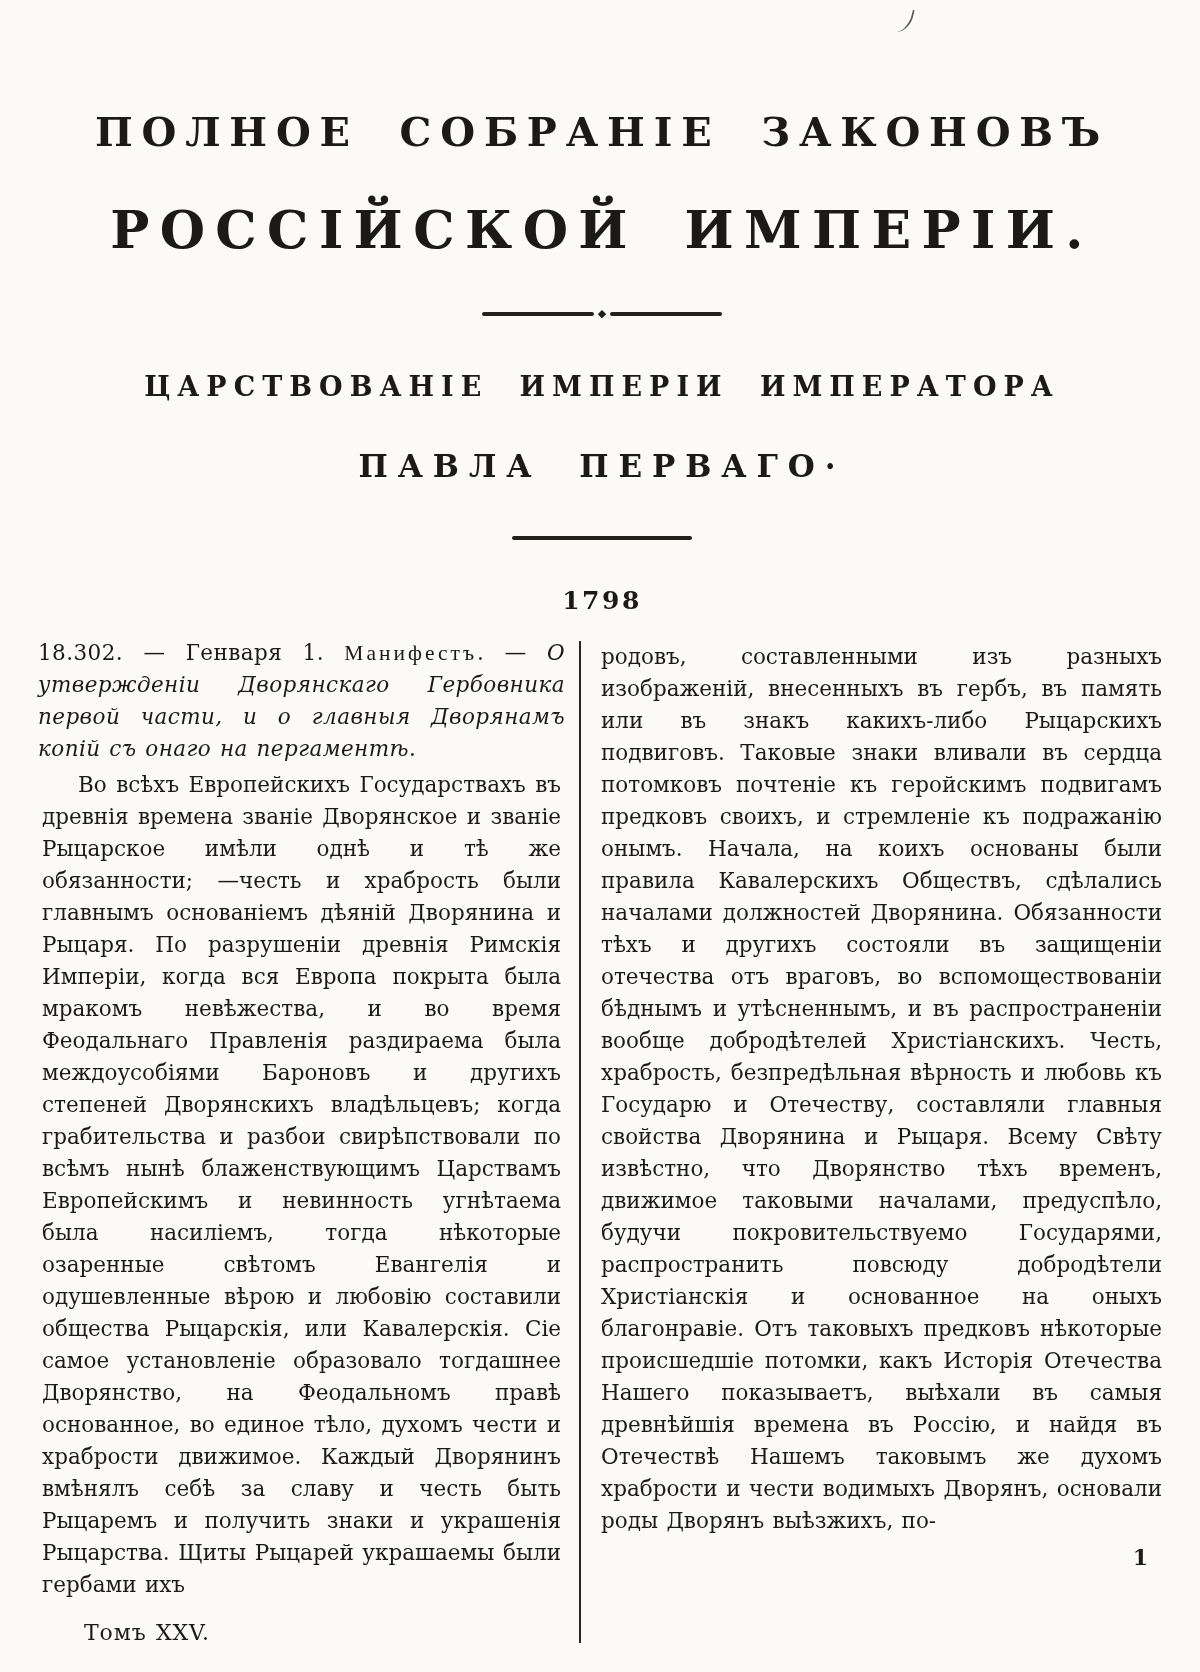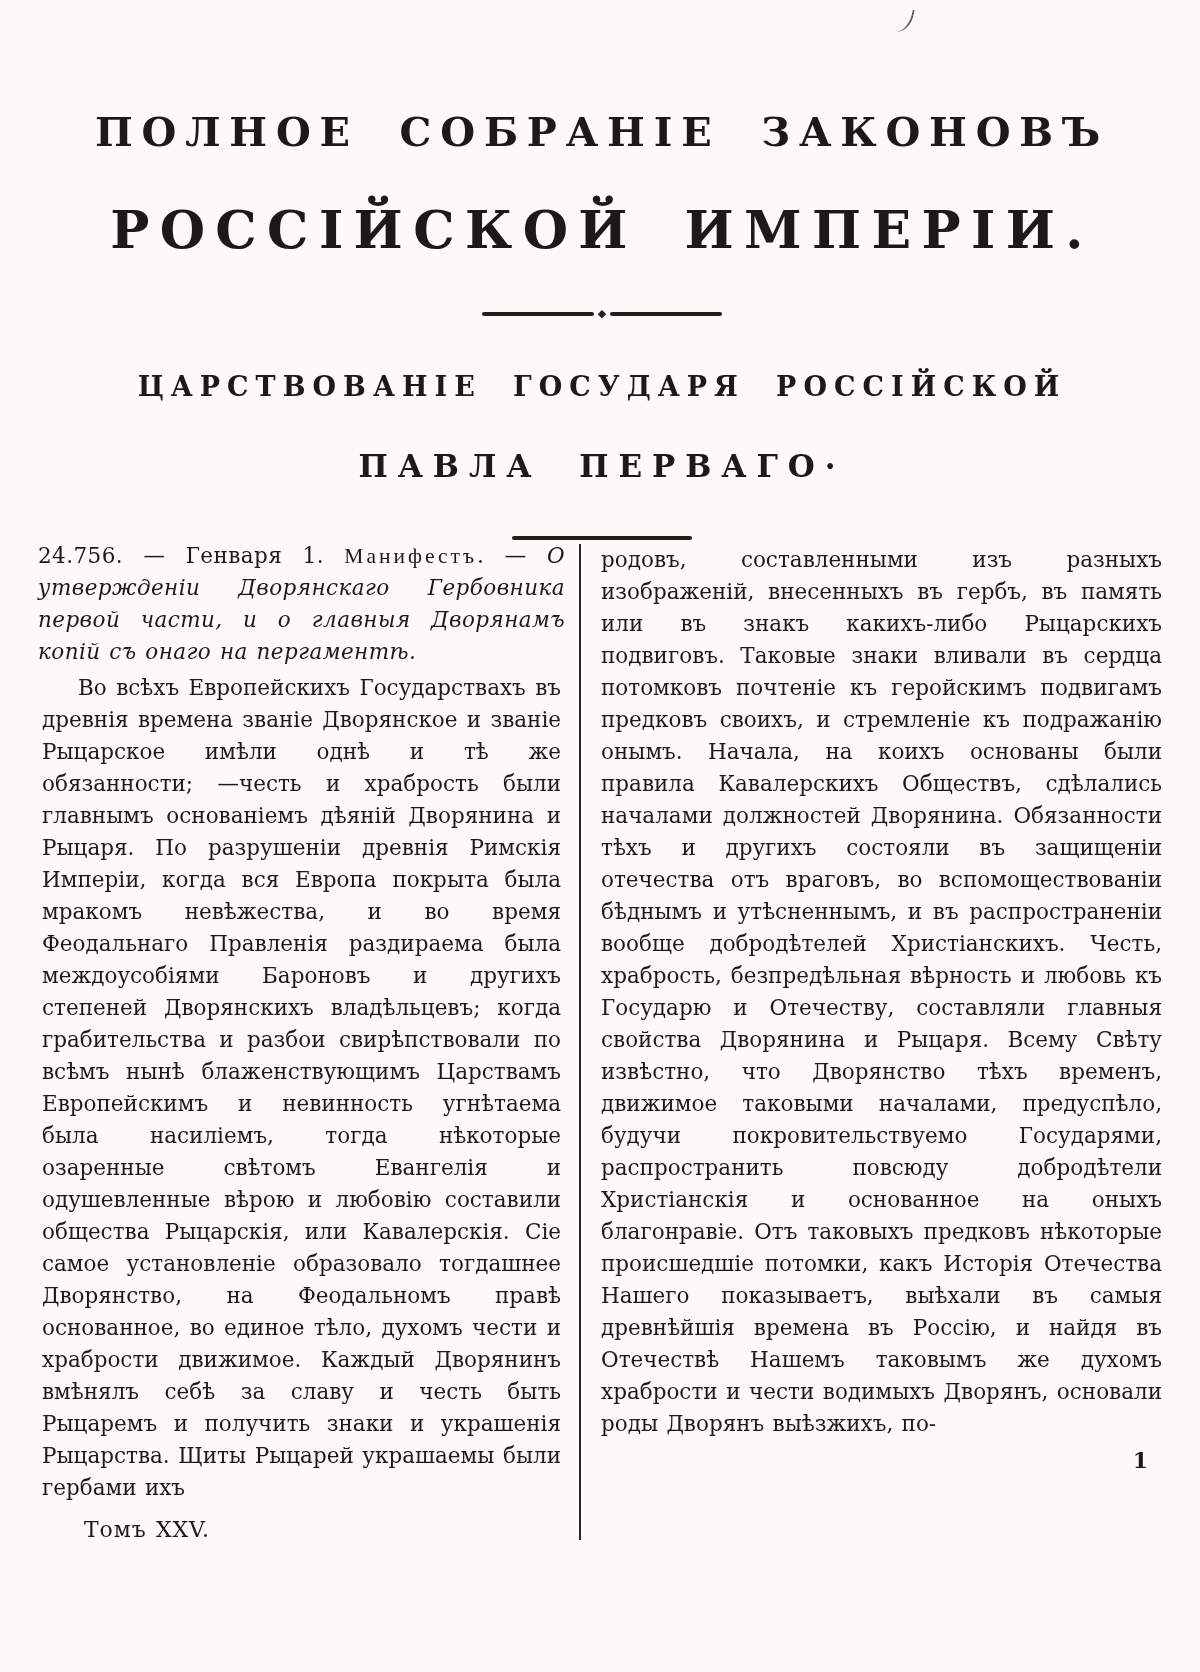--- a/index.html
+++ b/index.html
@@ -117,21 +117,21 @@
     word-spacing: 1.5px;
   }
   .entry-heading { margin: 0 0 0 0; }
   .entry-number { letter-spacing: 0.02em; }
   .entry-manifest-word { letter-spacing: 0.14em; font-family: Liberation Serif, serif; }
   .entry-title { font-style: italic; letter-spacing: 0.02em; }
   .body-par { margin: 4px; }
   .body-par.indent { text-indent: 36px; }
   
   .footer-volume {
-    margin: 10px 0 0 46px;
+    margin: 16px 0 0 46px;
     font-size: 22px;
     letter-spacing: 0.04em;
   }
   .page-number {
     margin: 4px 18px 0 0;
     text-align: right;
     font-size: 22px;
     font-weight: 700;
   }
 </style>
@@ -145,32 +145,33 @@
   <header>
     <h1 class="title-line1">ПОЛНОЕ СОБРАНІЕ ЗАКОНОВЪ</h1>
     <h1 class="title-line2">РОССІЙСКОЙ ИМПЕРІИ.</h1>
 
     <div class="ornament-rule">
       <span class="bar"></span>
       <span class="gem">◆</span>
       <span class="bar"></span>
     </div>
 
-    <h2 class="reign-line1">ЦАРСТВОВАНІЕ ГОСУДАРЯ РОССІЙСКОЙ</h2>
+    <h2 class="reign-line1">ЦАРСТВОВАНІЕ ИМПЕРІИ ИМПЕРАТОРА</h2>
     <h2 class="reign-line2">ПАВЛА ПЕРВАГО·</h2>
 
     <div class="plain-rule"></div>
 
+    <div class="year-heading">1798</div>
   </header>
 
   <main class="columns">
 
     <section class="col left body-text">
       <p class="entry-heading">
-        <span class="entry-number">24.756. — Генваря 1. </span><span class="entry-manifest-word">Манифестъ</span><span class="entry-number">. — </span><span class="entry-title">О утвержденіи Дворянскаго Гербовника первой части, и о главныя Дворянамъ копій съ онаго на пергаментѣ.</span>
+        <span class="entry-number">18.302. — Генваря 1. </span><span class="entry-manifest-word">Манифестъ</span><span class="entry-number">. — </span><span class="entry-title">О утвержденіи Дворянскаго Гербовника первой части, и о главныя Дворянамъ копій съ онаго на пергаментѣ.</span>
       </p>
       <p class="body-par indent">Во всѣхъ Европейскихъ Государствахъ въ древнія времена званіе Дворянское и званіе Рыцарское имѣли однѣ и тѣ же обязанности; —честь и храбрость были главнымъ основаніемъ дѣяній Дворянина и Рыцаря. По разрушеніи древнія Римскія Имперіи, когда вся Европа покрыта была мракомъ невѣжества, и во время Феодальнаго Правленія раздираема была междоусобіями Бароновъ и другихъ степеней Дворянскихъ владѣльцевъ; когда грабительства и разбои свирѣпствовали по всѣмъ нынѣ блаженствующимъ Царствамъ Европейскимъ и невинность угнѣтаема была насиліемъ, тогда нѣкоторые озаренные свѣтомъ Евангелія и одушевленные вѣрою и любовію составили общества Рыцарскія, или Кавалерскія. Сіе самое установленіе образовало тогдашнее Дворянство, на Феодальномъ правѣ основанное, во единое тѣло, духомъ чести и храбрости движимое. Каждый Дворянинъ вмѣнялъ себѣ за славу и честь быть Рыцаремъ и получить знаки и украшенія Рыцарства. Щиты Рыцарей украшаемы были гербами ихъ</p>
       <div class="footer-volume">Томъ XXV.</div>
     </section>
 
     <div class="col-divider"></div>
 
     <section class="col right body-text">
       <p class="body-par">родовъ, составленными изъ разныхъ изображеній, внесенныхъ въ гербъ, въ память или въ знакъ какихъ-либо Рыцарскихъ подвиговъ. Таковые знаки вливали въ сердца потомковъ почтеніе къ геройскимъ подвигамъ предковъ своихъ, и стремленіе къ подражанію онымъ. Начала, на коихъ основаны были правила Кавалерскихъ Обществъ, сдѣлались началами должностей Дворянина. Обязанности тѣхъ и другихъ состояли въ защищеніи отечества отъ враговъ, во вспомоществованіи бѣднымъ и утѣсненнымъ, и въ распространеніи вообще добродѣтелей Христіанскихъ. Честь, храбрость, безпредѣльная вѣрность и любовь къ Государю и Отечеству, составляли главныя свойства Дворянина и Рыцаря. Всему Свѣту извѣстно, что Дворянство тѣхъ временъ, движимое таковыми началами, предуспѣло, будучи покровительствуемо Государями, распространить повсюду добродѣтели Христіанскія и основанное на оныхъ благонравіе. Отъ таковыхъ предковъ нѣкоторые происшедшіе потомки, какъ Исторія Отечества Нашего показываетъ, выѣхали въ самыя древнѣйшія времена въ Россію, и найдя въ Отечествѣ Нашемъ таковымъ же духомъ храбрости и чести водимыхъ Дворянъ, основали роды Дворянъ выѣзжихъ, по-</p>
       <div class="page-number">1</div>

